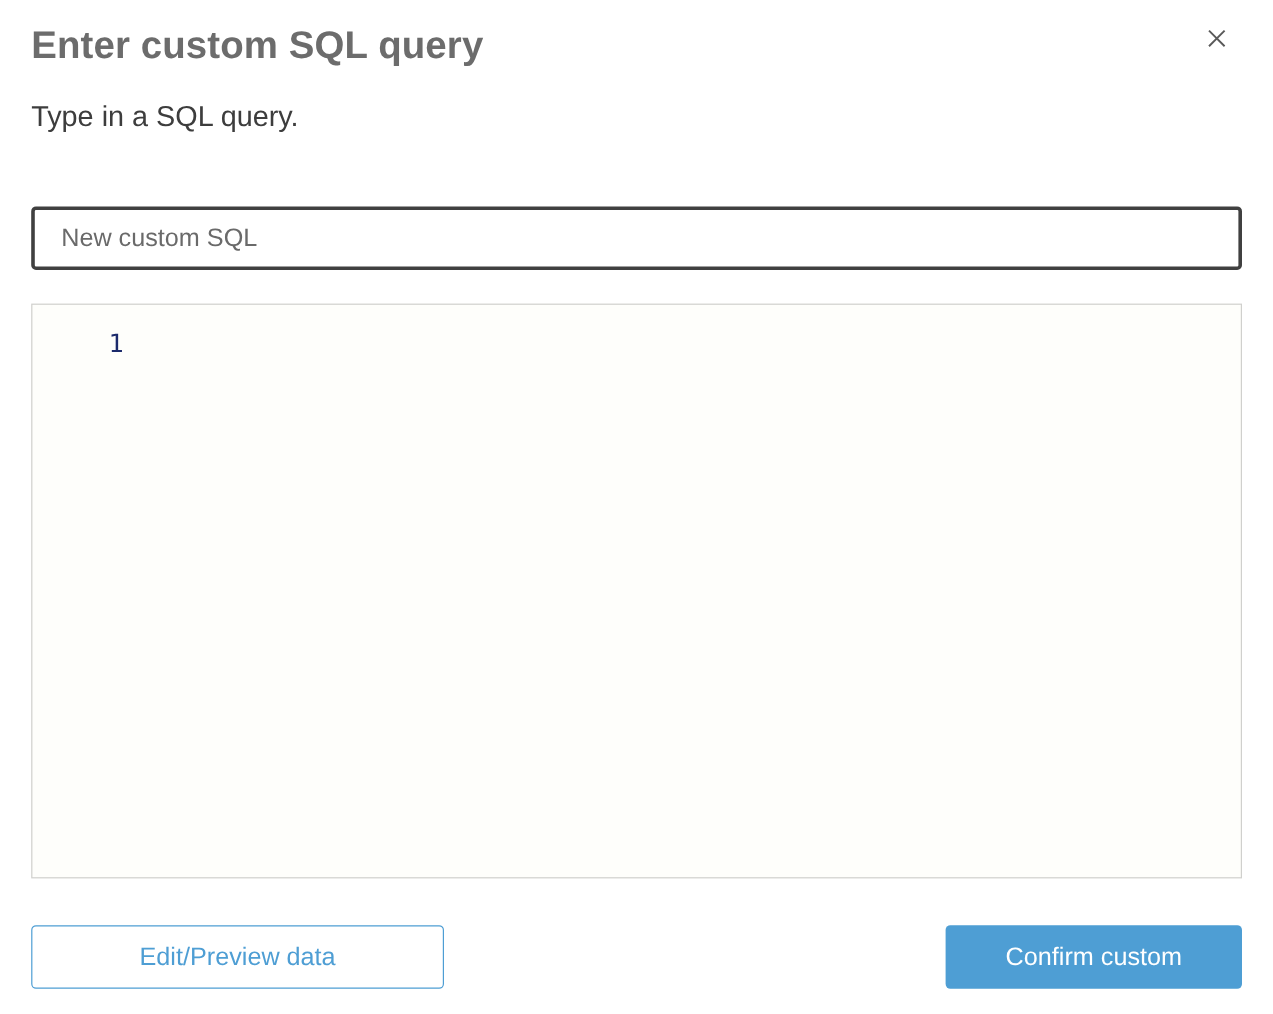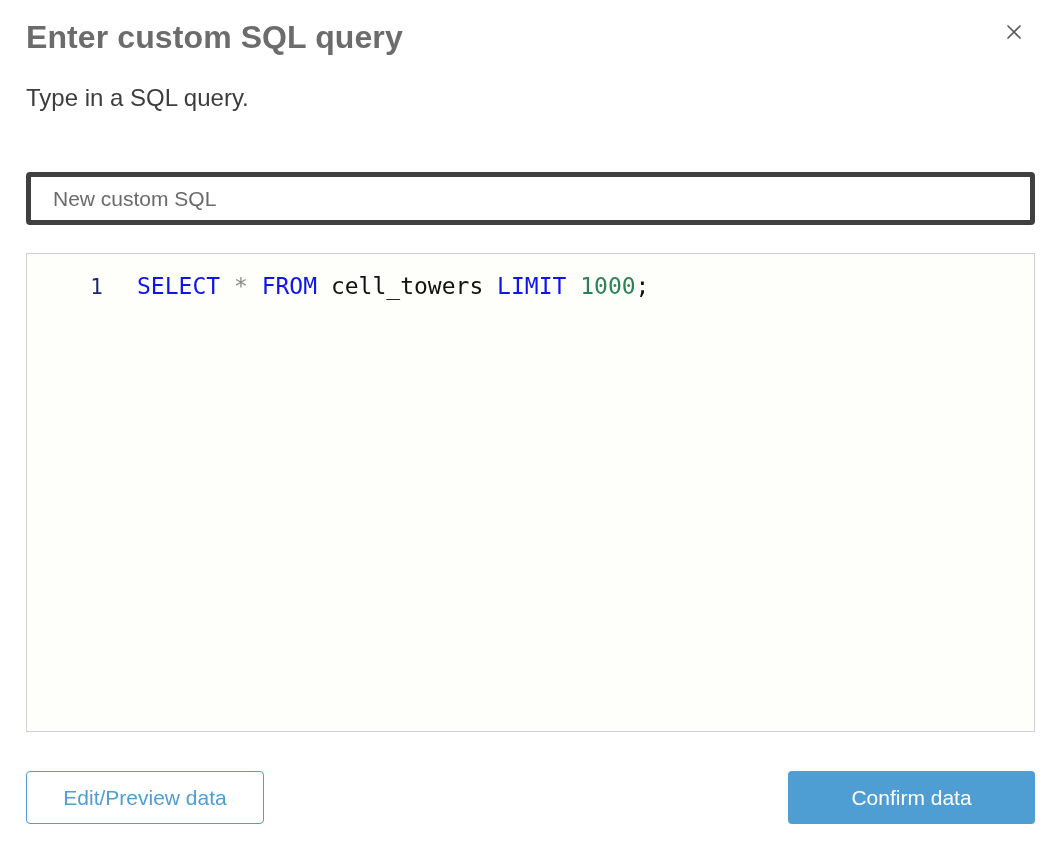--- a/index.html
+++ b/index.html
@@ -51,21 +51,21 @@
   .close-button svg { display: block; }
 
   
   .name-input {
     position: absolute;
     left: 26px;
     top: 172px;
     width: 1009px;
     height: 53px;
     box-sizing: border-box;
-    border: 5px solid #404040;
+    border: 3px solid #404040;
     border-radius: 4px;
     background: #ffffff;
     padding: 0 22px;
     font-family: "Liberation Sans", sans-serif;
     font-size: 21px;
     color: #6a6a6a;
     outline: none;
   }
   .name-input::placeholder { color: #6a6a6a; opacity: 1; }
 
@@ -108,21 +108,21 @@
   .tok-star { color: #8a8a8a; }
   .tok-id   { color: #111111; }
   .tok-num  { color: #2b8255; }
   .tok-pun  { color: #111111; }
 
   
   .btn-secondary {
     position: absolute;
     left: 26px;
     top: 771px;
-    width: 238px;
+    width: 344px;
     height: 53px;
     box-sizing: border-box;
     border: 1px solid #4e9ed4;
     border-radius: 4px;
     background: #ffffff;
     color: #4e9ed4;
     font-family: "Liberation Sans", sans-serif;
     font-size: 21px;
     cursor: pointer;
     padding: 0;
@@ -157,19 +157,18 @@
       <path d="M3.5 3.5 L16.5 16.5 M16.5 3.5 L3.5 16.5" stroke="#5a5a5a" stroke-width="1.6" stroke-linecap="butt" fill="none"></path>
     </svg>
   </span>
 </div>
 
 <input class="name-input" type="text" placeholder="New custom SQL" style="">
 
 <div class="sql-editor">
   <div class="editor-line">
     <span class="gutter">1</span>
-    <span class="code-area"><span class="tok-kw">SELECT</span><span> </span><span class="tok-star">*</span><span> </span><span class="tok-kw">FROM</span><span> </span><span class="tok-id">cell_towers</span><span> </span><span class="tok-kw">LIMIT</span><span> </span><span class="tok-num">1000</span><span class="tok-pun">;</span></span>
   </div>
 </div>
 
 <button class="btn-secondary">Edit/Preview data</button>
 
-<button class="btn-primary">Confirm data</button>
+<button class="btn-primary">Confirm custom</button>
 
 </body></html>

